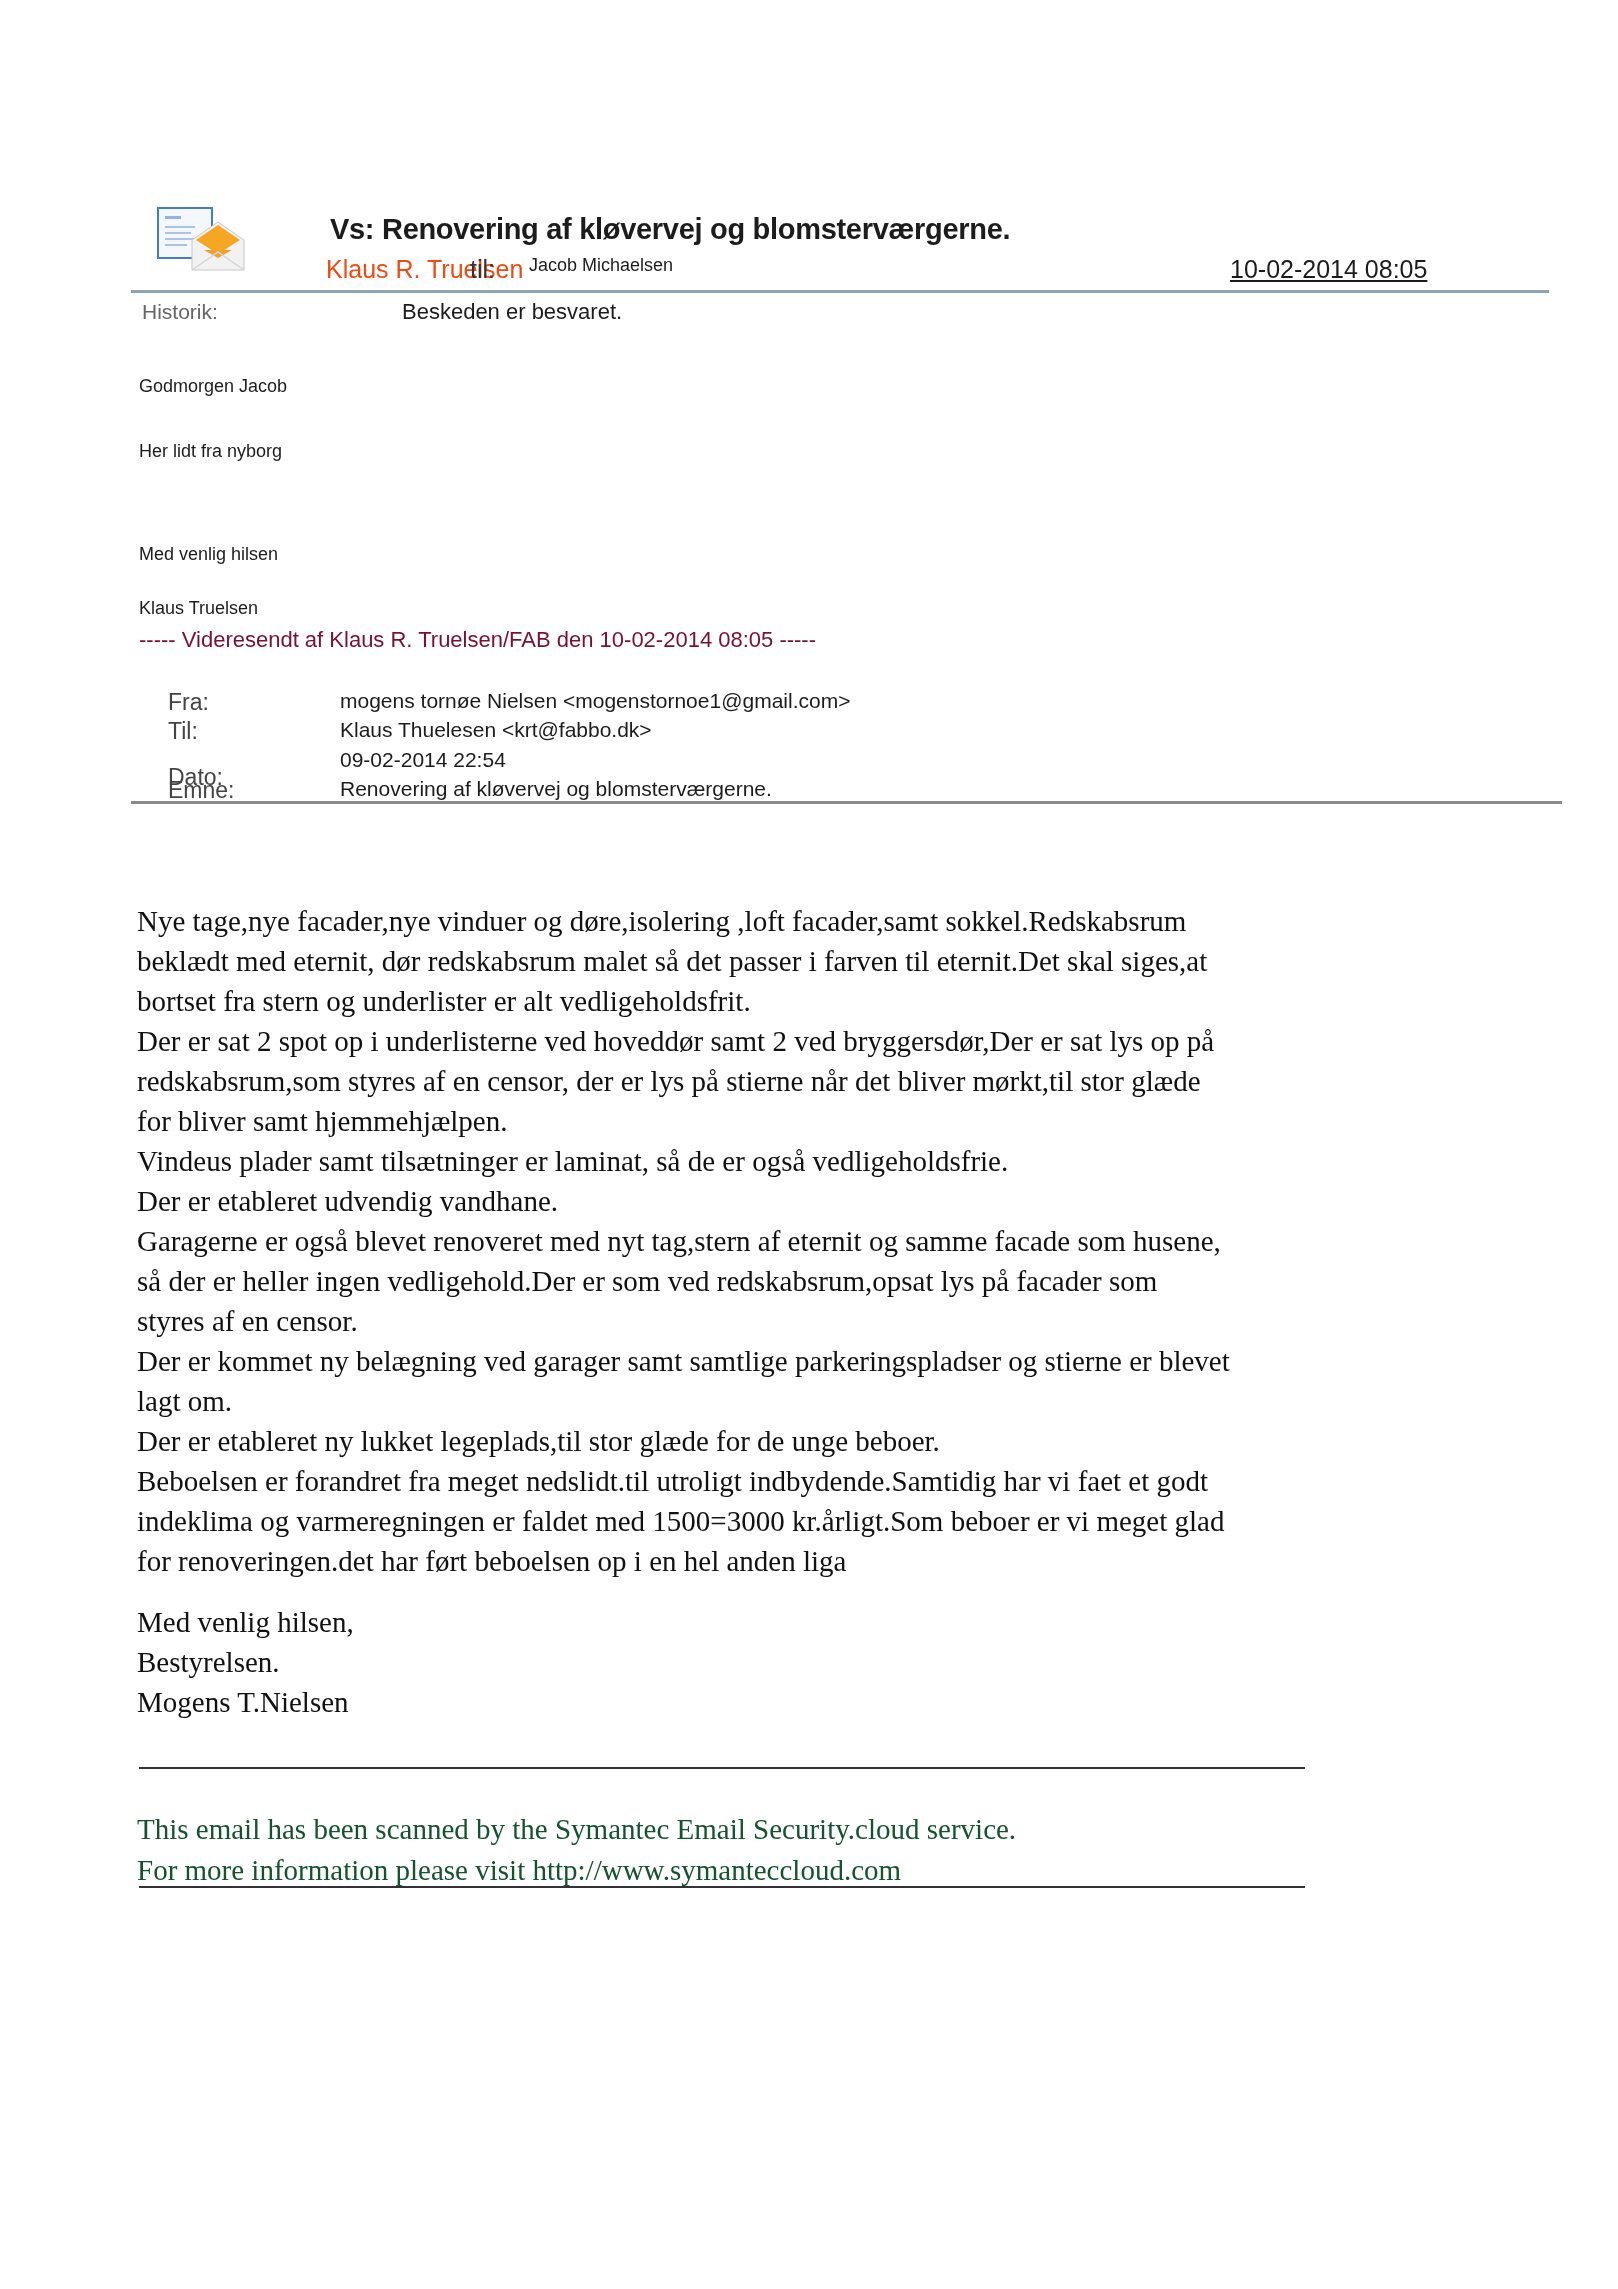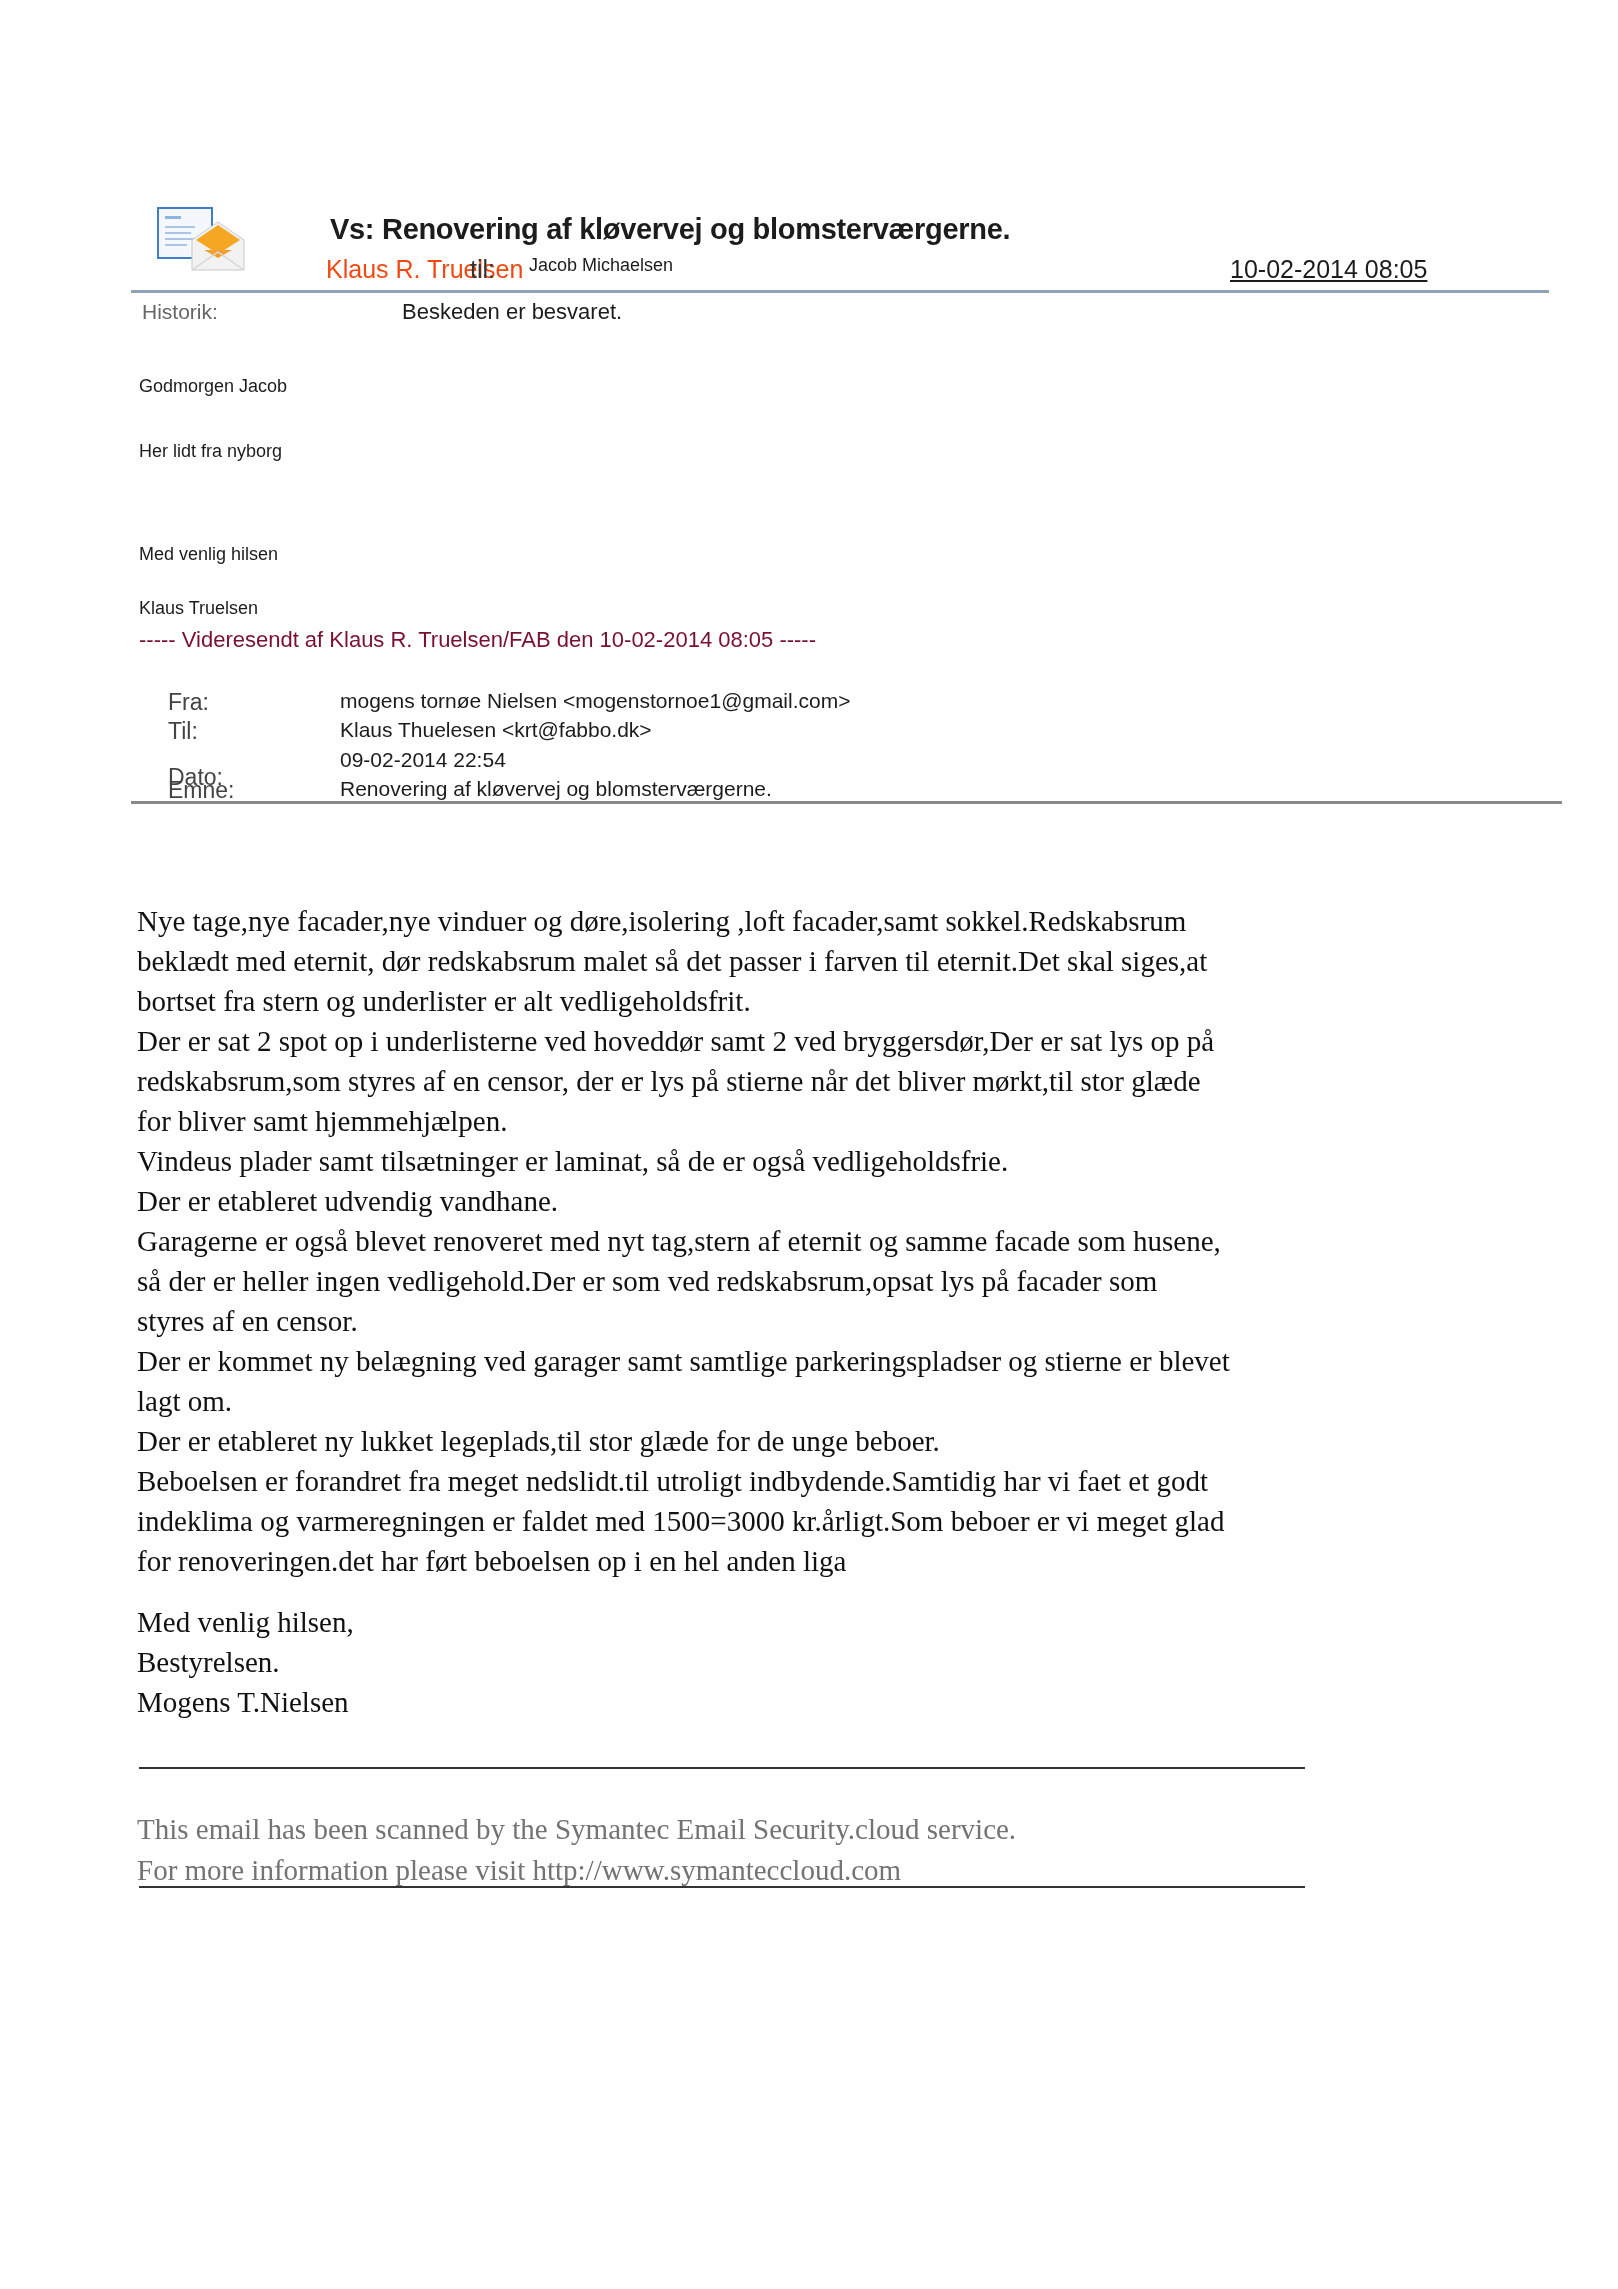--- a/index.html
+++ b/index.html
@@ -27,21 +27,21 @@
   .hdr-value { left:340px; font-size:21px; color:#1c1c1c; }
   #fwd-rule { left:131px; top:801px; width:1431px; height:3px; background:#8a8a8a; }
 
   #body-text { left:137px; top:869px; width:1294px; font-size:29px; line-height:40px; color:#111; }
   #body-text .line { display:block; white-space:nowrap; }
 
   #closing { left:137px; top:1570px; font-size:29px; line-height:40px; color:#111; }
   #closing .line { display:block; }
 
   #footer-rule-top { left:139px; top:1767px; width:1166px; height:2px; background:#333; }
-  #footer { left:137px; top:1777px; font-size:29px; line-height:41px; color:#737373; }
+  #footer { left:137px; top:1777px; font-size:29px; line-height:41px; color:#14532d; }
   #footer .line { display:block; }
   #footer-rule-bottom { left:139px; top:1886px; width:1166px; height:2px; background:#333; }
 </style>
 </head>
 <body>
 
 <div id="mail-icon" class="abs">
   <svg width="90" height="66" viewBox="0 0 90 66">
     <rect x="2" y="2" width="54" height="50" fill="#f4f8fd" stroke="#3f7fc9" stroke-width="2"></rect>
     <rect x="9" y="10" width="16" height="3" fill="#8fb4e0"></rect>

